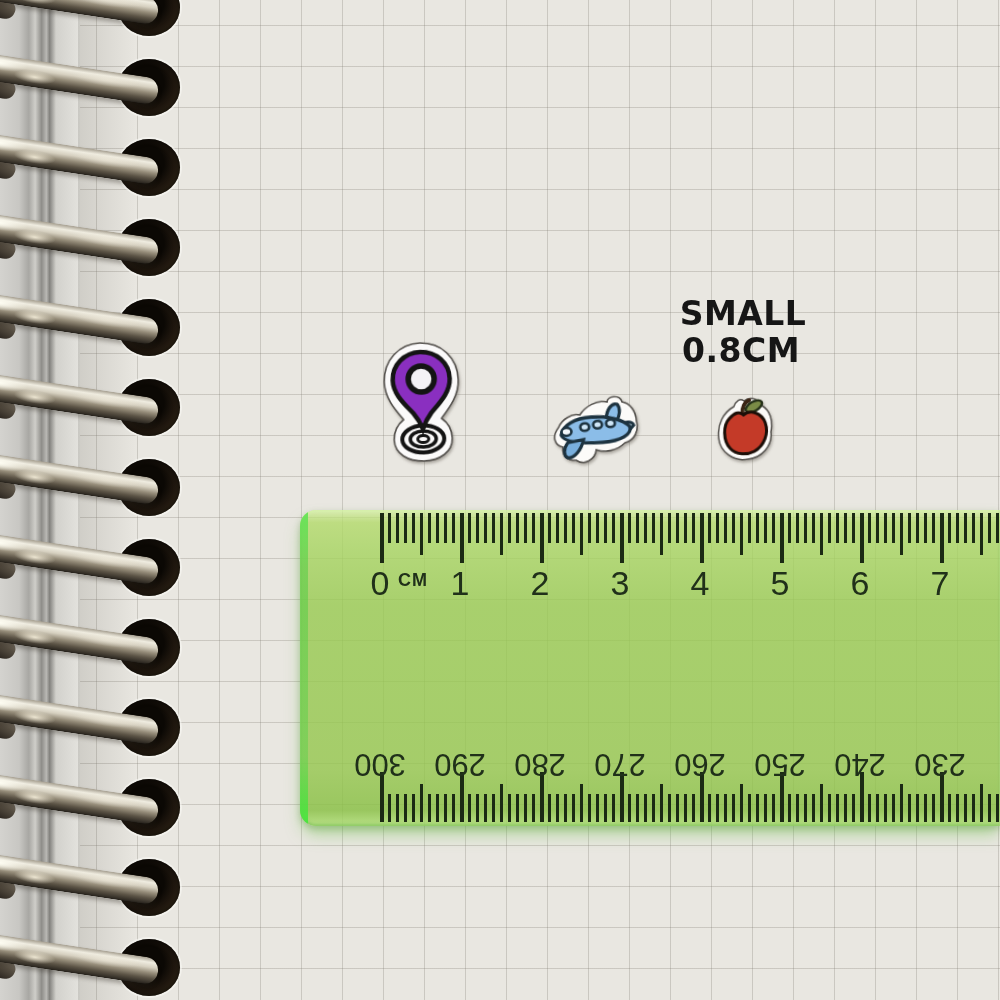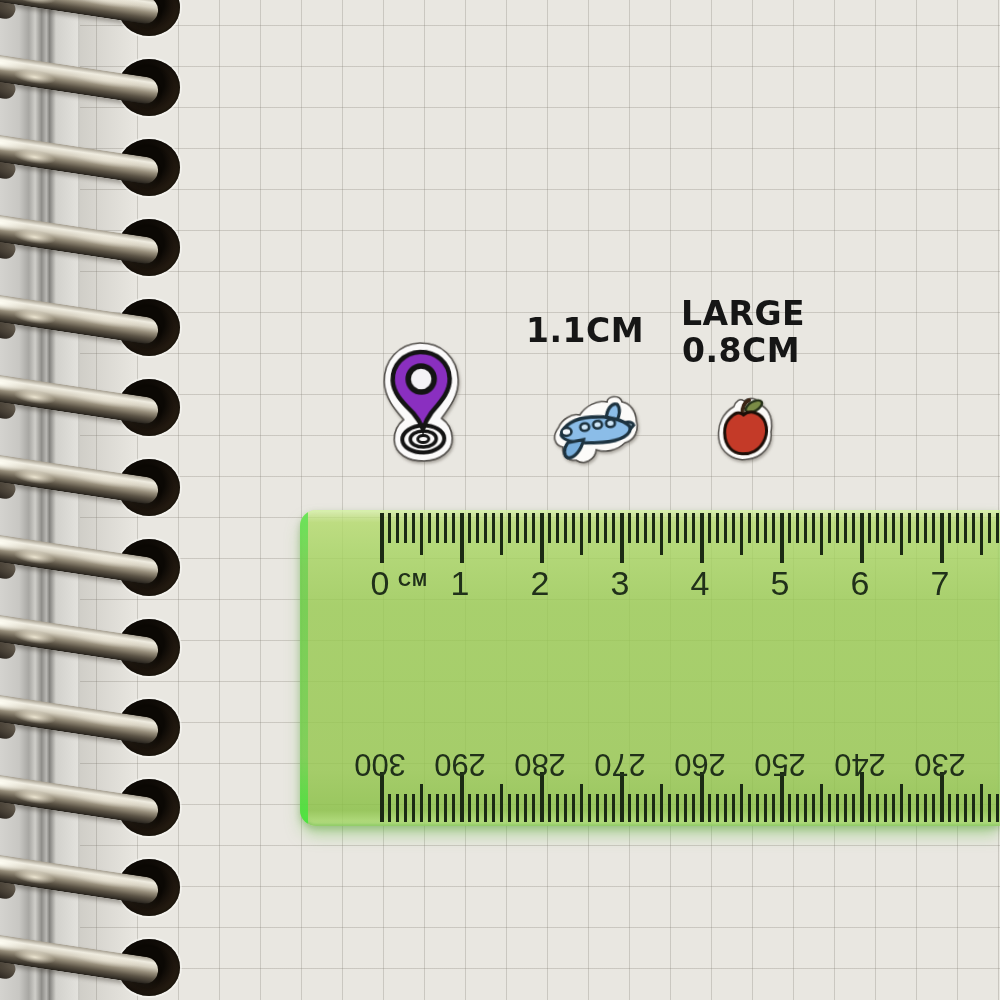--- a/index.html
+++ b/index.html
@@ -70,22 +70,21 @@
   .mm-num{position:absolute;bottom:44px;transform:translateX(-50%) rotate(180deg);
     font-family:"Liberation Sans",sans-serif;font-size:31px;color:#20301a;}
   .unit{position:absolute;left:98px;top:60px;font-family:"Liberation Sans",sans-serif;
     font-weight:700;font-size:18px;letter-spacing:1px;color:#20301a;}
 </style>
 </head>
 <body>
 
 <div id="photo">
 
-  <div class="lbl" style="left:585px;top:311px">1.1CM</div>
-  <div class="lbl" style="left:743px;top:294px">LARGE</div>
+  <div class="lbl" style="left:743px;top:294px">SMALL</div>
   <div class="lbl" style="left:741px;top:331px">0.8CM</div>
 
   <div class="sticker" style="left:383px;top:341px;width:78px;height:122px;transform:rotate(-2deg)">
     <svg width="78" height="122" viewBox="0 0 78 122">
       <path d="M 39 2 C 60 2 76 18 76 40 C 76 56 66 68 58 78 C 66 84 68 92 68 98 C 68 112 55 120 39 120 C 23 120 10 112 10 98 C 10 92 12 84 20 78 C 12 68 2 56 2 40 C 2 18 18 2 39 2 Z" fill="#fbfafa" stroke="#55524e" stroke-width="1.6"></path>
       <ellipse cx="39" cy="98" rx="21" ry="13.5" fill="none" stroke="#141414" stroke-width="4"></ellipse>
       <ellipse cx="39" cy="98" rx="13" ry="8" fill="none" stroke="#141414" stroke-width="3.5"></ellipse>
       <ellipse cx="39" cy="98" rx="5.5" ry="3.5" fill="none" stroke="#141414" stroke-width="3"></ellipse>
       <path d="M 39 11 C 55 11 67.5 23 67.5 38.5 C 67.5 52 57 62 48 72 C 44 77 41 82.5 39 88 C 37 82.5 34 77 30 72 C 21 62 10.5 52 10.5 38.5 C 10.5 23 23 11 39 11 Z" stroke="#141414" stroke-width="4.5" fill="#8a2fc0"></path>
       <circle cx="39" cy="38" r="13" fill="#f4f2f6" stroke="#141414" stroke-width="5.5"></circle>

